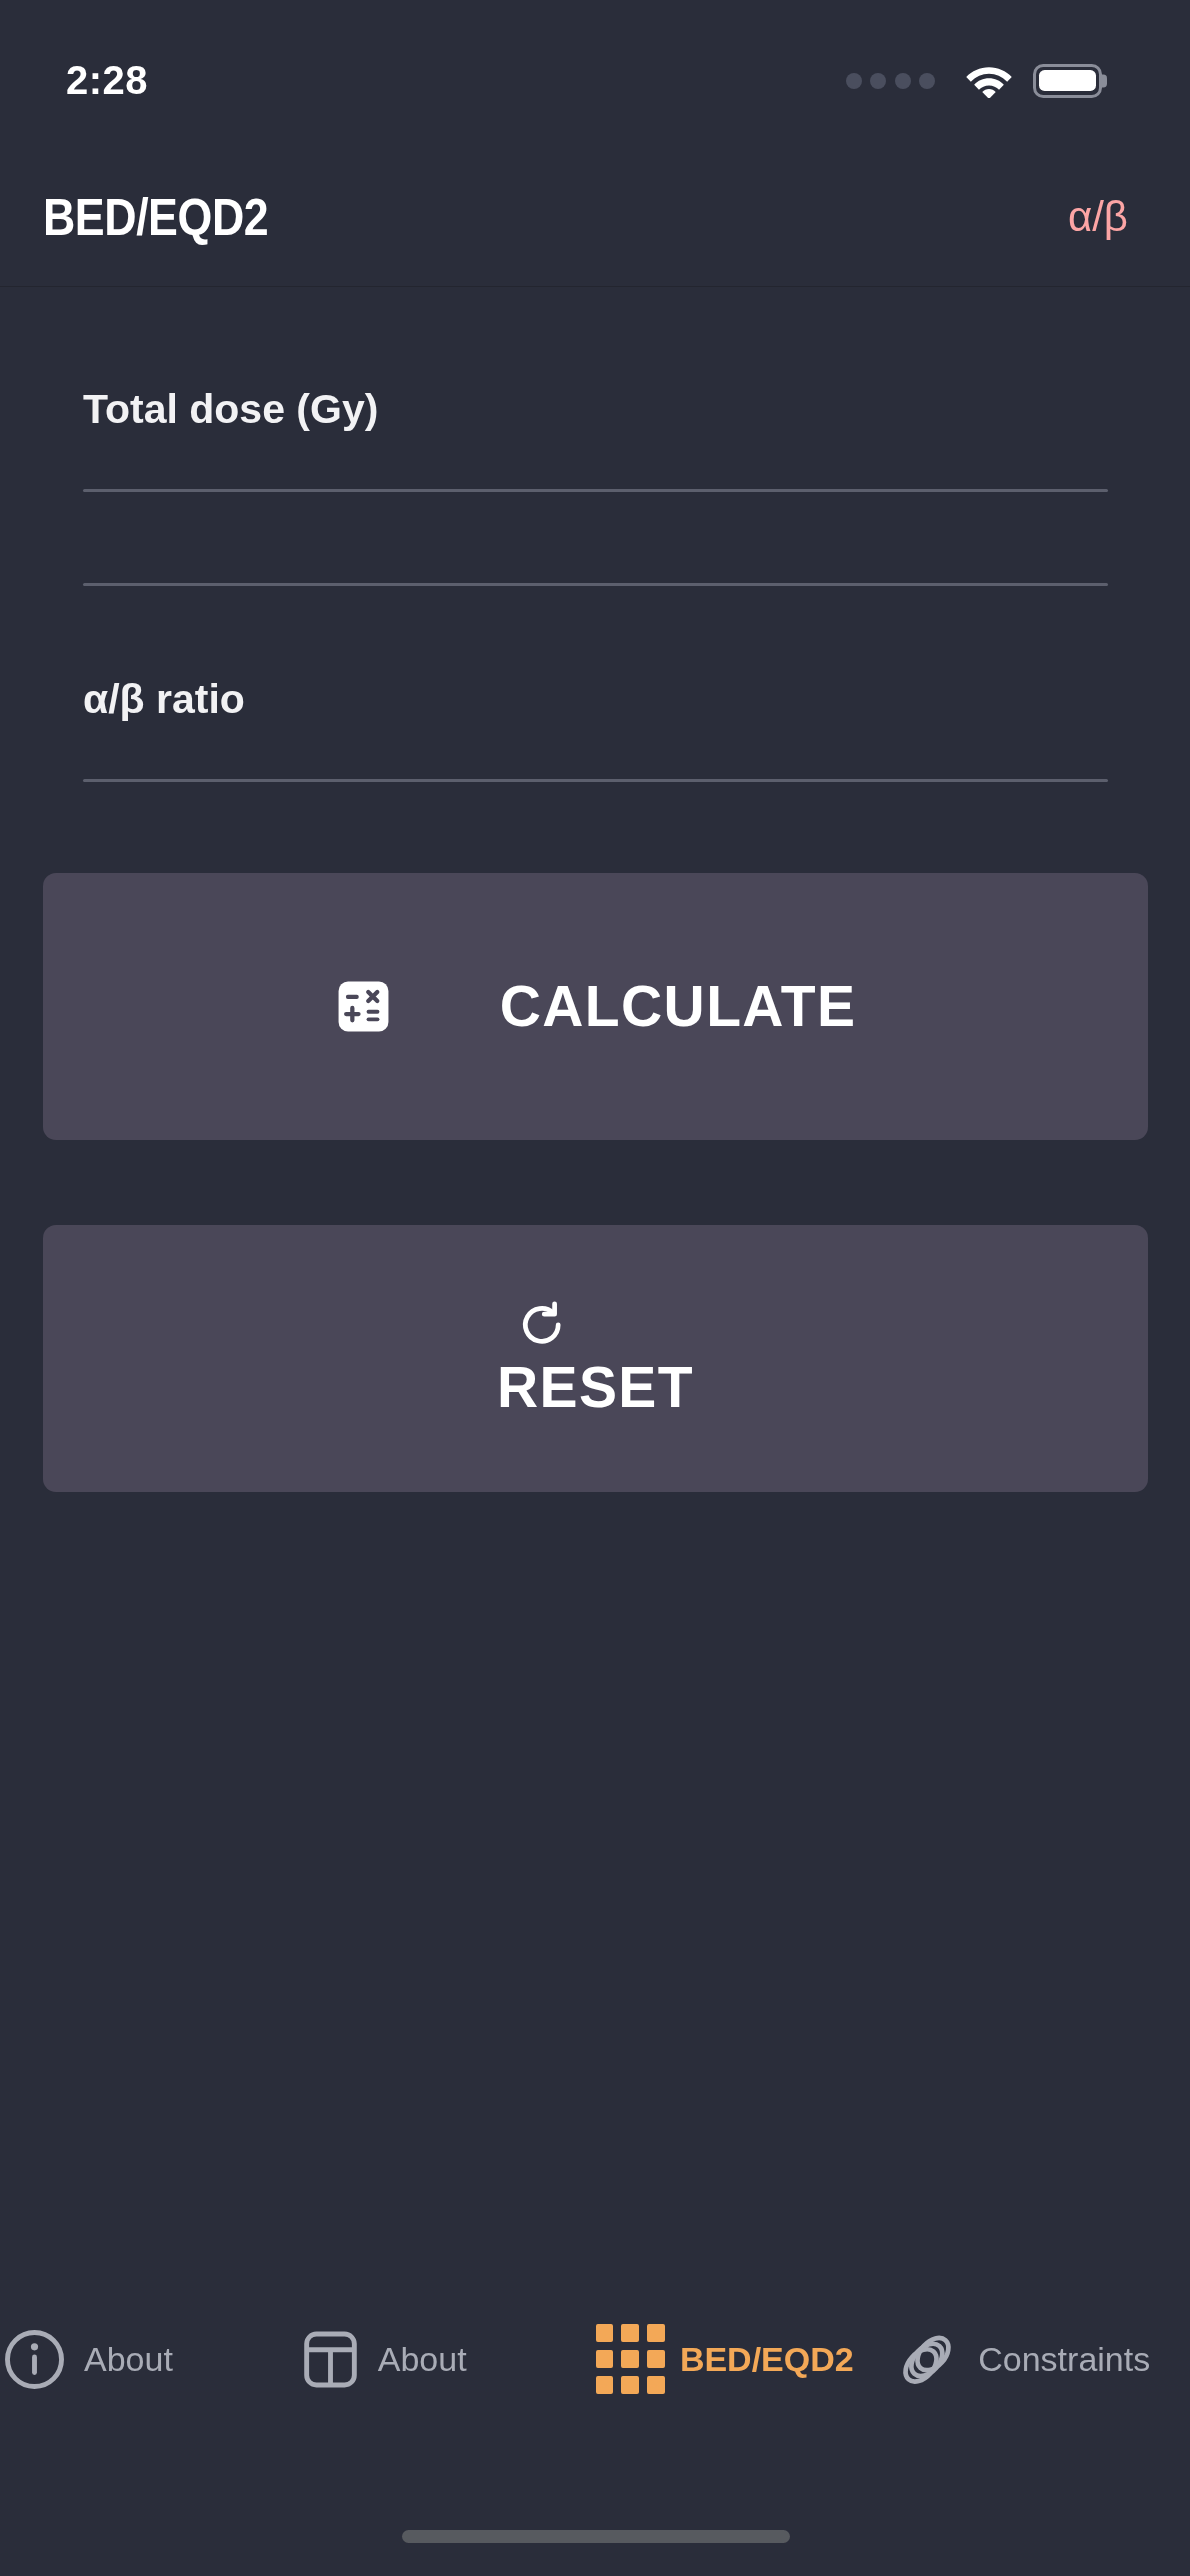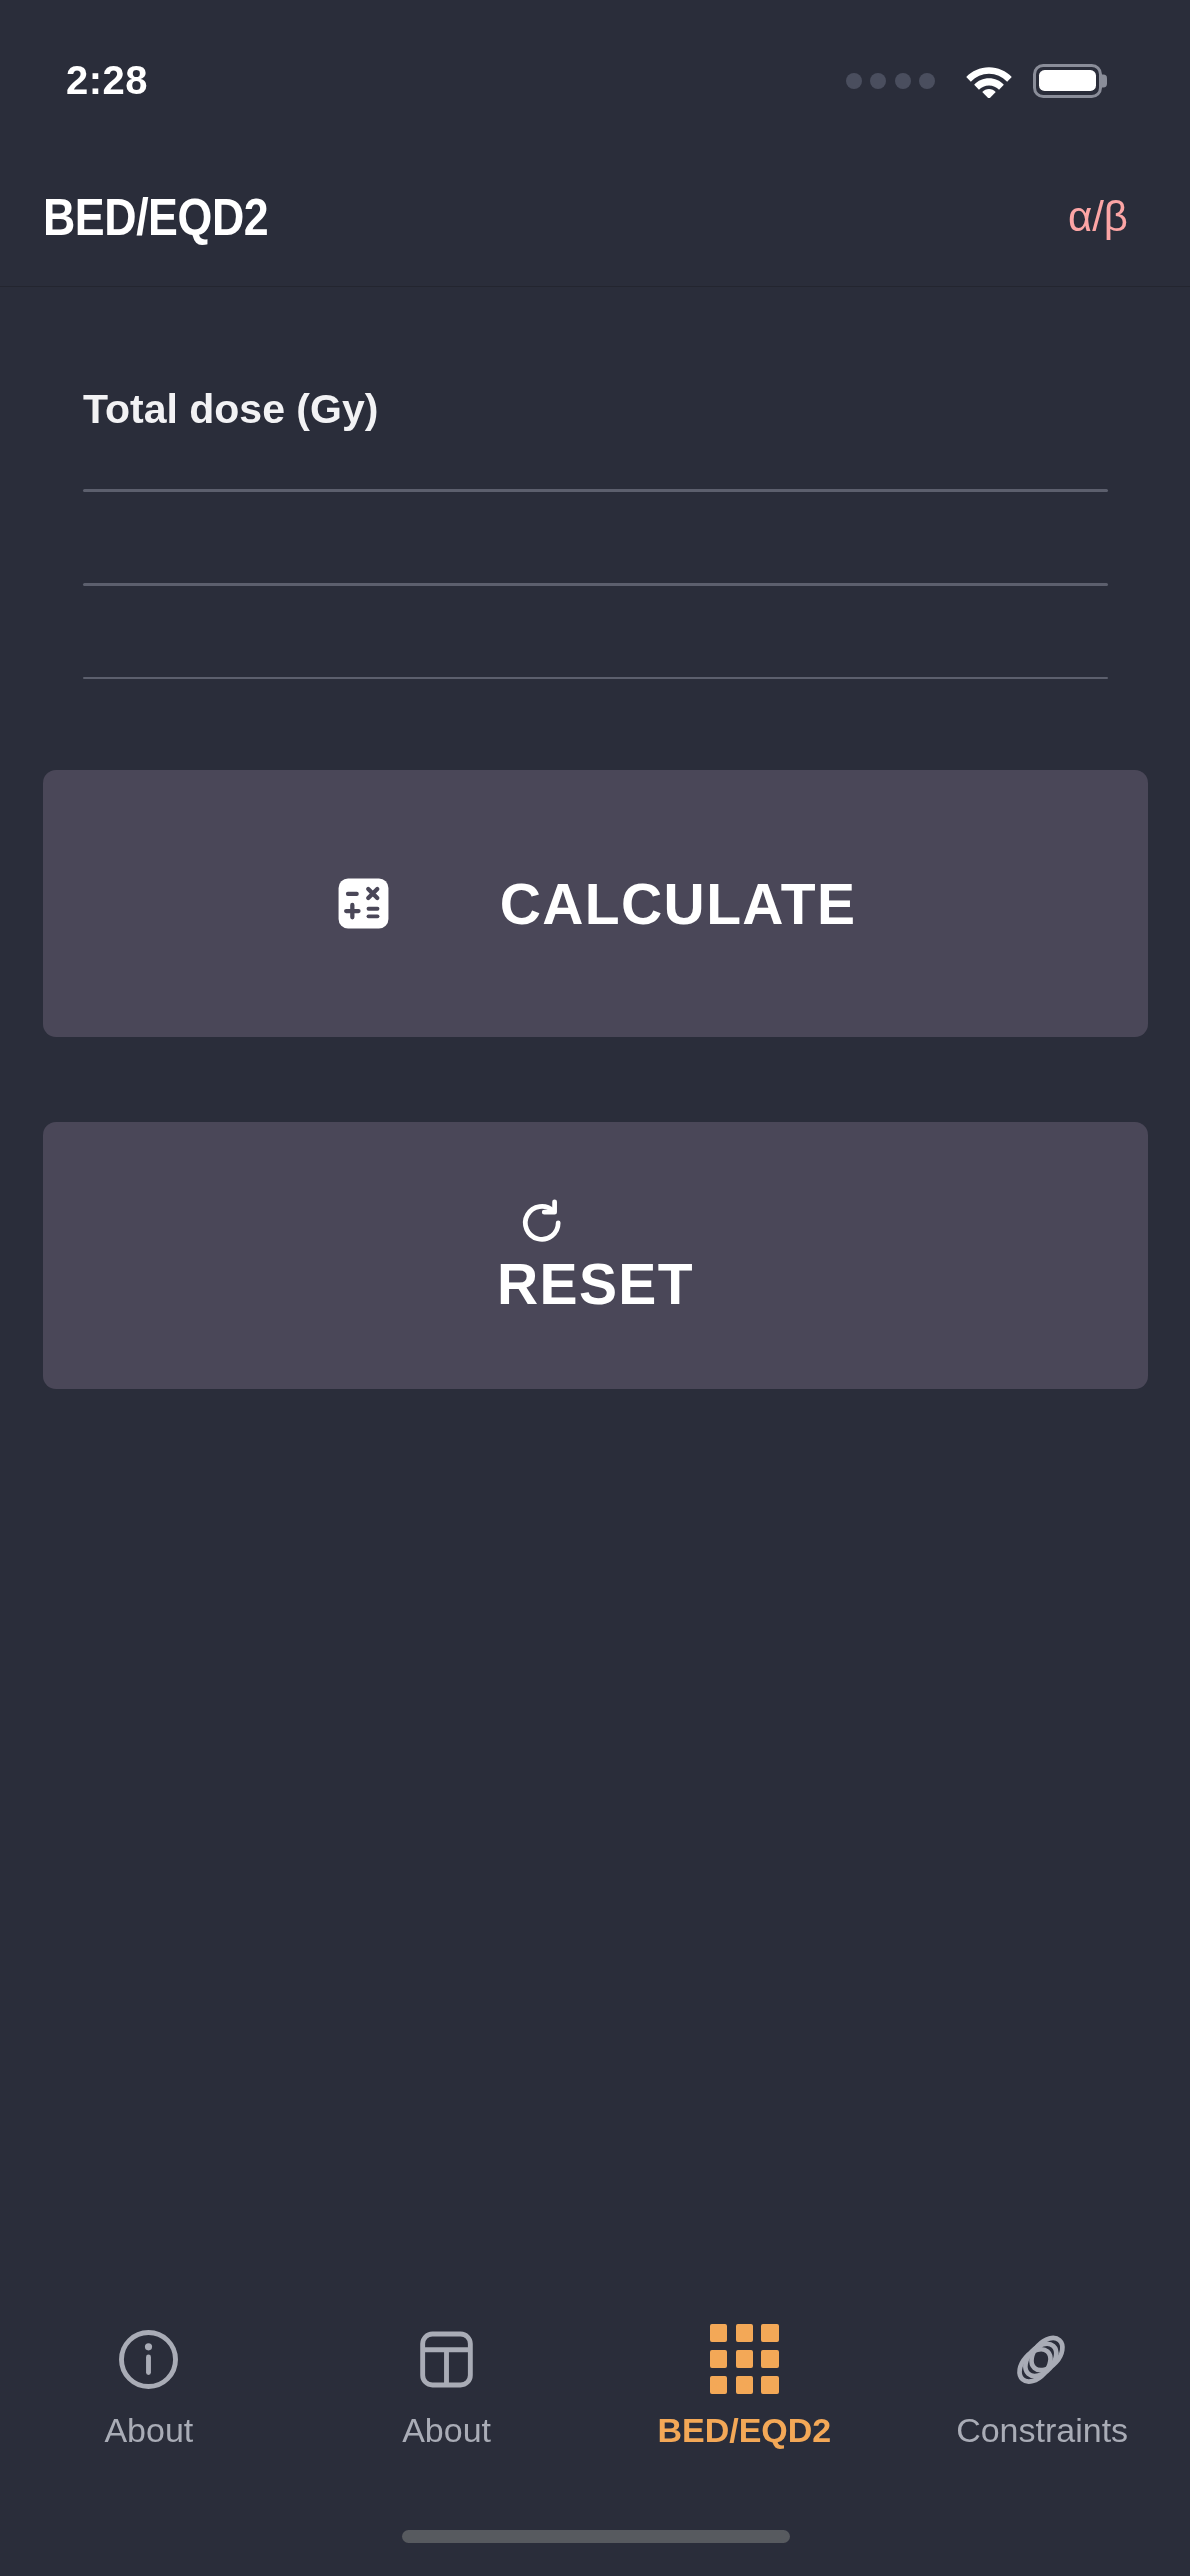--- a/index.html
+++ b/index.html
@@ -176,21 +176,21 @@
     height: 158px;
     display: flex;
     align-items: flex-start;
     justify-content: space-around;
     padding-top: 11px;
     box-sizing: border-box;
   }
   .tab {
     flex: 1;
     display: flex;
-    flex-direction: column;
+    flex-direction: row;
     align-items: center;
     justify-content: flex-start;
     gap: 15px;
     cursor: pointer;
   }
   .tab-icon {
     height: 78px;
     display: flex;
     align-items: center;
     justify-content: center;
@@ -273,20 +273,21 @@
   <div class="field">
     <span class="field-label">Total dose (Gy)</span>
     <div class="field-underline"></div>
   </div>
 
   <div class="field">
     <div class="field-underline"></div>
   </div>
 
   <div class="field">
+    <span class="field-label">α/β ratio</span>
     <div class="field-underline"></div>
   </div>
 
 </div>
 
 <div class="btn-wrap">
 
   <button class="btn">
     <span class="btn-icon">
       <svg viewBox="0 0 24 24" width="57" height="57">

